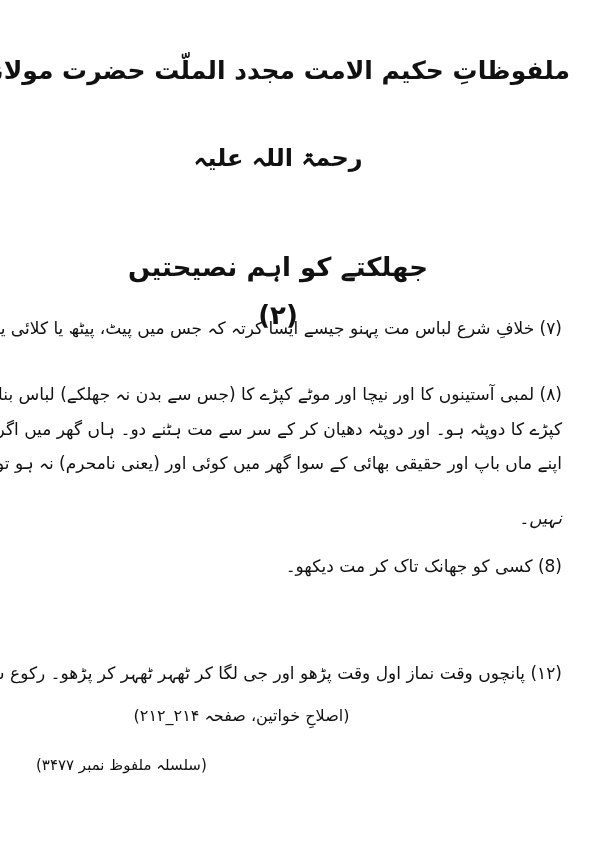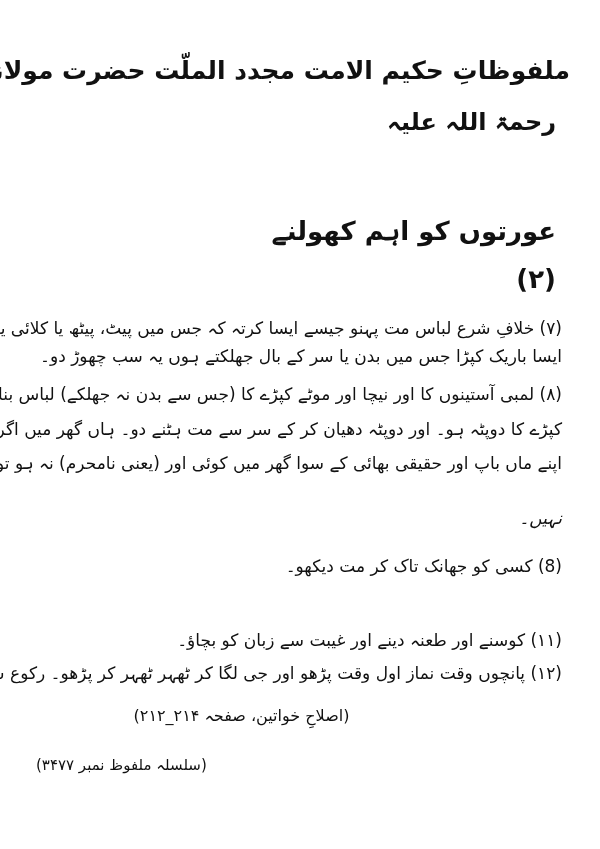--- a/index.html
+++ b/index.html
@@ -25,21 +25,22 @@
   .line {
     position: absolute;
     direction: rtl;
     unicode-bidi: embed;
     white-space: nowrap;
     line-height: 1;
   }
   .center {
     left: 0;
     width: 556px;
-    text-align: right;
+    text-align: center;
+    margin-top: 36px;
   }
   .title1 {
     top: 58px;
     font-size: 25px;
     font-weight: bold;
     left: 30px;
     width: 540px;
     text-align: center;
     letter-spacing: -0.5px;
   }
@@ -84,31 +85,29 @@
   }
 </style>
 </head>
 <body>
 
 <div class="page">
 
   <div class="line title1">ملفوظاتِ حکیم الامت مجدد الملّت حضرت مولانا محمد اشرف علی تھانوی</div>
   <div class="line center title2">رحمۃ اللہ علیہ</div>
 
-  <div class="line center heading">عورتوں کو اہم کھولنے</div>
+  <div class="line center heading">جھلکتے کو اہم نصیحتیں</div>
   <div class="line center part-num">(۲)</div>
 
   <div class="line body-line full" style="top:320px;">(۷) خلافِ شرع لباس مت پہنو جیسے ایسا کرتہ کہ جس میں پیٹ، پیٹھ یا کلائی یا بازو کھلے ہوں، یا</div>
-  <div class="line body-line" style="top:348px; right:38px;">ایسا باریک کپڑا جس میں بدن یا سر کے بال جھلکتے ہوں یہ سب چھوڑ دو۔</div>
 
   <div class="line body-line full" style="top:386px;">(۸) لمبی آستینوں کا اور نیچا اور موٹے کپڑے کا (جس سے بدن نہ جھلکے) لباس بناؤ اور ایسے ہی</div>
   <div class="line body-line full" style="top:421px;">کپڑے کا دوپٹہ ہو۔ اور دوپٹہ دھیان کر کے سر سے مت ہٹنے دو۔ ہاں گھر میں اگر خالی عورتیں ہوں یا</div>
   <div class="line body-line full" style="top:455px;">اپنے ماں باپ اور حقیقی بھائی کے سوا گھر میں کوئی اور (یعنی نامحرم) نہ ہو تو اس وقت سر کھولنے میں ڈر</div>
   <div class="line body-line" style="top:510px; right:38px;font-style:italic;">نہیں۔</div>
 
   <div class="line body-line" style="top:558px; right:38px;">(8) کسی کو جھانک تاک کر مت دیکھو۔</div>
-  <div class="line body-line" style="top:632px; right:38px;">(۱۱) کوسنے اور طعنہ دینے اور غیبت سے زبان کو بچاؤ۔</div>
   <div class="line body-line" style="top:665px; right:38px;">(۱۲) پانچوں وقت نماز اول وقت پڑھو اور جی لگا کر ٹھہر ٹھہر کر پڑھو۔ رکوع سجدہ اچھی طرح کرو۔</div>
 
   <div class="line ref">(اصلاحِ خواتین، صفحہ ۲۱۴_۲۱۲)</div>
   <div class="line footer">(سلسلہ ملفوظ نمبر ۳۴۷۷)</div>
 
 </div>
 
 </body></html>

